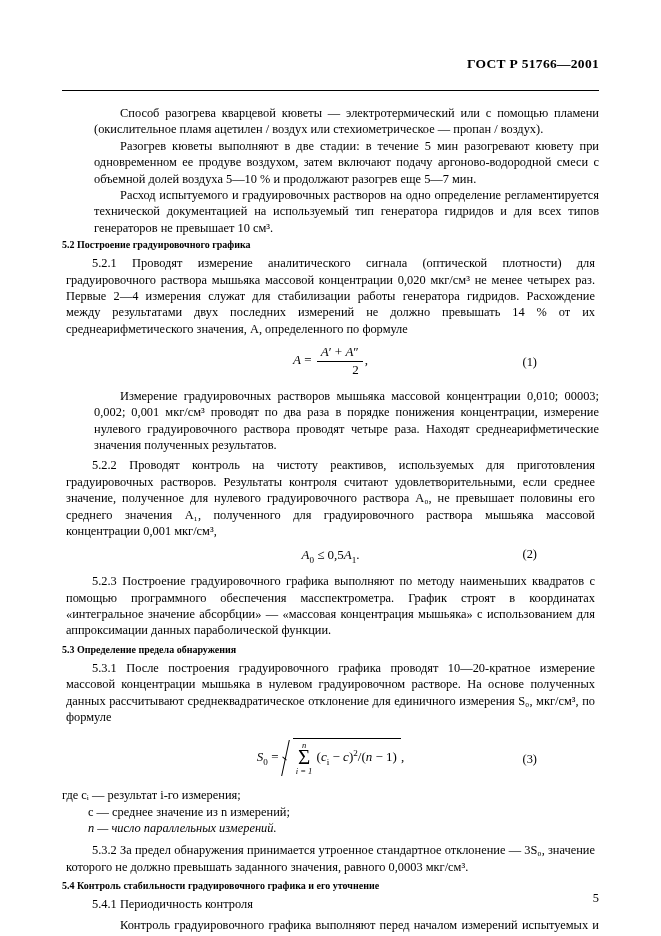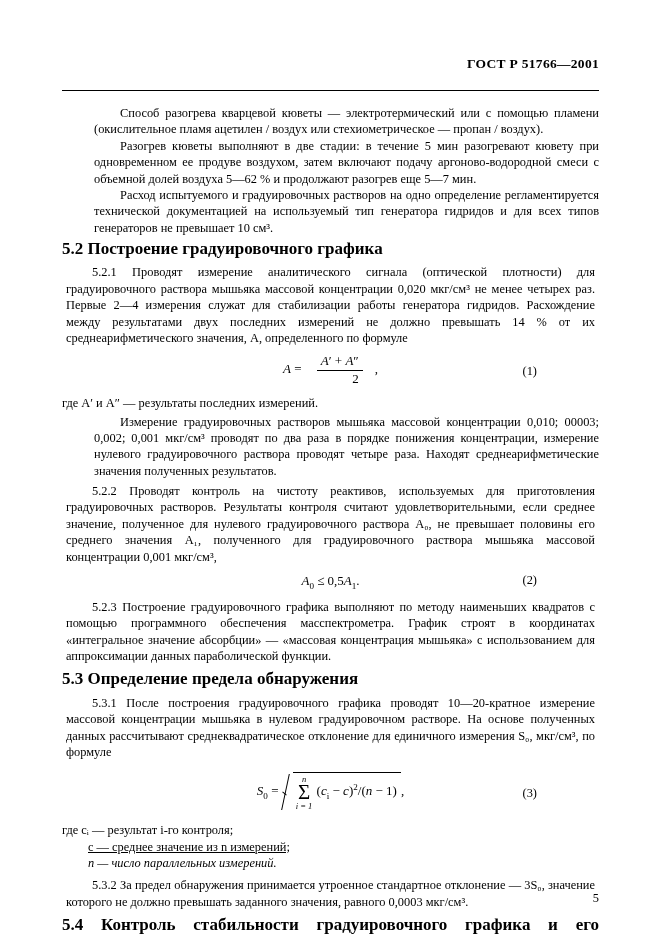--- a/index.html
+++ b/index.html
@@ -38,21 +38,21 @@
     font-size: 12.4px;
     line-height: 1.32;
     text-align: justify;
     text-justify: inter-word;
   }
   p.indent {
     text-indent: 26px;
     margin-left: 32px;
   }
   .sec-head {
-    font-size: 17px;
+    font-size: 10px;
     font-weight: bold;
     margin: 2px 0 0 0;
     text-indent: 0;
   }
   .num-para {
     font-size: 12.4px;
     line-height: 1.32;
     text-align: justify;
     text-indent: 26px;
     margin: 4px;
@@ -70,21 +70,21 @@
   }
   .fr-center {
     text-align: center;
     font-size: 13px;
   }
   .ital { font-style: italic; }
   .frac {
     display: inline-block;
     vertical-align: middle;
     text-align: right;
-    margin: 0 12px;
+    margin: 0 2px;
   }
   .frac .top {
     display: block;
     border-bottom: 1px solid #000;
     padding: 0 4px 1px 4px;
     line-height: 1.15;
   }
   .frac .bot {
     display: block;
     padding: 1px 4px 0 4px;
@@ -148,38 +148,37 @@
 </style>
 </head>
 <body>
 
 <div class="page">
 
   <div class="header">ГОСТ Р 51766—2001</div>
   <hr class="hrule">
 
   <p class="indent">Способ разогрева кварцевой кюветы — электротермический или с помощью пламени (окислительное пламя ацетилен / воздух или стехиометрическое — пропан / воздух).</p>
-  <p class="indent">Разогрев кюветы выполняют в две стадии: в течение 5 мин разогревают кювету при одновременном ее продуве воздухом, затем включают подачу аргоново-водородной смеси с объемной долей воздуха 5—62 % и продолжают разогрев еще 5—7 мин.</p>
+  <p class="indent">Разогрев кюветы выполняют в две стадии: в течение 5 мин разогревают кювету при одновременном ее продуве воздухом, затем включают подачу аргоново-водородной смеси с объемной долей воздуха 5—10 % и продолжают разогрев еще 5—7 мин.</p>
   <p class="indent">Расход испытуемого и градуировочных растворов на одно определение регламентируется технической документацией на используемый тип генератора гидридов и для всех типов генераторов не превышает 10 см³.</p>
 
   <p class="sec-head">5.2 Построение градуировочного графика</p>
   <p class="num-para">5.2.1 Проводят измерение аналитического сигнала (оптической плотности) для градуировочного раствора мышьяка массовой концентрации 0,020 мкг/см³ не менее четырех раз. Первые 2—4 измерения служат для стабилизации работы генератора гидридов. Расхождение между результатами двух последних измерений не должно превышать 14 % от их среднеарифметического значения, А, определенного по формуле</p>
 
   <div class="fr-wrap">
     <div class="fr-center">
       <span class="ital">A</span> =
       <span class="frac">
         <span class="top"><span class="ital">A</span>′ + <span class="ital">A</span>″</span>
         <span class="bot">2</span>
       </span>,
     </div>
     <span class="formula-num" style="top:10px;">(1)</span>
   </div>
 
-  <p>где А′ и А″ — результаты последних измерений.</p>
 
   <div class="spacer-sm"></div>
   <p class="indent">Измерение градуировочных растворов мышьяка массовой концентрации 0,010; 00003; 0,002; 0,001 мкг/см³ проводят по два раза в порядке понижения концентрации, измерение нулевого градуировочного раствора проводят четыре раза. Находят среднеарифметические значения полученных результатов.</p>
   <p class="num-para">5.2.2 Проводят контроль на чистоту реактивов, используемых для приготовления градуировочных растворов. Результаты контроля считают удовлетворительными, если среднее значение, полученное для нулевого градуировочного раствора А₀, не превышает половины его среднего значения А₁, полученного для градуировочного раствора мышьяка массовой концентрации 0,001 мкг/см³,</p>
 
   <div class="fr-wrap">
     <div class="fr-center">
       <span class="ital">A</span><span class="sub">0</span> ≤ 0,5<span class="ital">A</span><span class="sub">1</span>.
     </div>
     <span class="formula-num" style="top:0px;">(2)</span>
@@ -198,22 +197,22 @@
           <span class="lim">n</span>
           <span class="sym">Σ</span>
           <span class="lim">i = 1</span>
         </span>
         (<span class="ital">c</span><span class="sub">i</span> − <span class="ital">c</span>)<span class="sup">2</span>/(<span class="ital">n</span> − 1)
       </span></span>,
     </div>
     <span class="formula-num" style="top:14px;">(3)</span>
   </div>
 
-  <p>где сᵢ — результат i-го контроля;</p>
-  <p style="text-indent:26px;text-decoration:underline;">с — среднее значение из n измерений;</p>
+  <p>где сᵢ — результат i-го измерения;</p>
+  <p style="text-indent:26px;">с — среднее значение из n измерений;</p>
   <p style="text-indent:26px;font-style:italic;">n — число параллельных измерений.</p>
 
   <div class="spacer-sm"></div>
   <p class="num-para">5.3.2 За предел обнаружения принимается утроенное стандартное отклонение — 3S₀, значение которого не должно превышать заданного значения, равного 0,0003 мкг/см³.</p>
 
   <p class="sec-head">5.4 Контроль стабильности градуировочного графика и его уточнение</p>
   <p class="num-para">5.4.1 Периодичность контроля</p>
   <p class="indent">Контроль градуировочного графика выполняют перед началом измерений испытуемых и контрольных растворов, а также в процессе работы через каждые 20 измерений. Для контроля используют градуировочный раствор мышьяка массовой концентрации 0,010 мкг/см³ и фоновый раствор.</p>
 
   <div class="footer">5</div>

